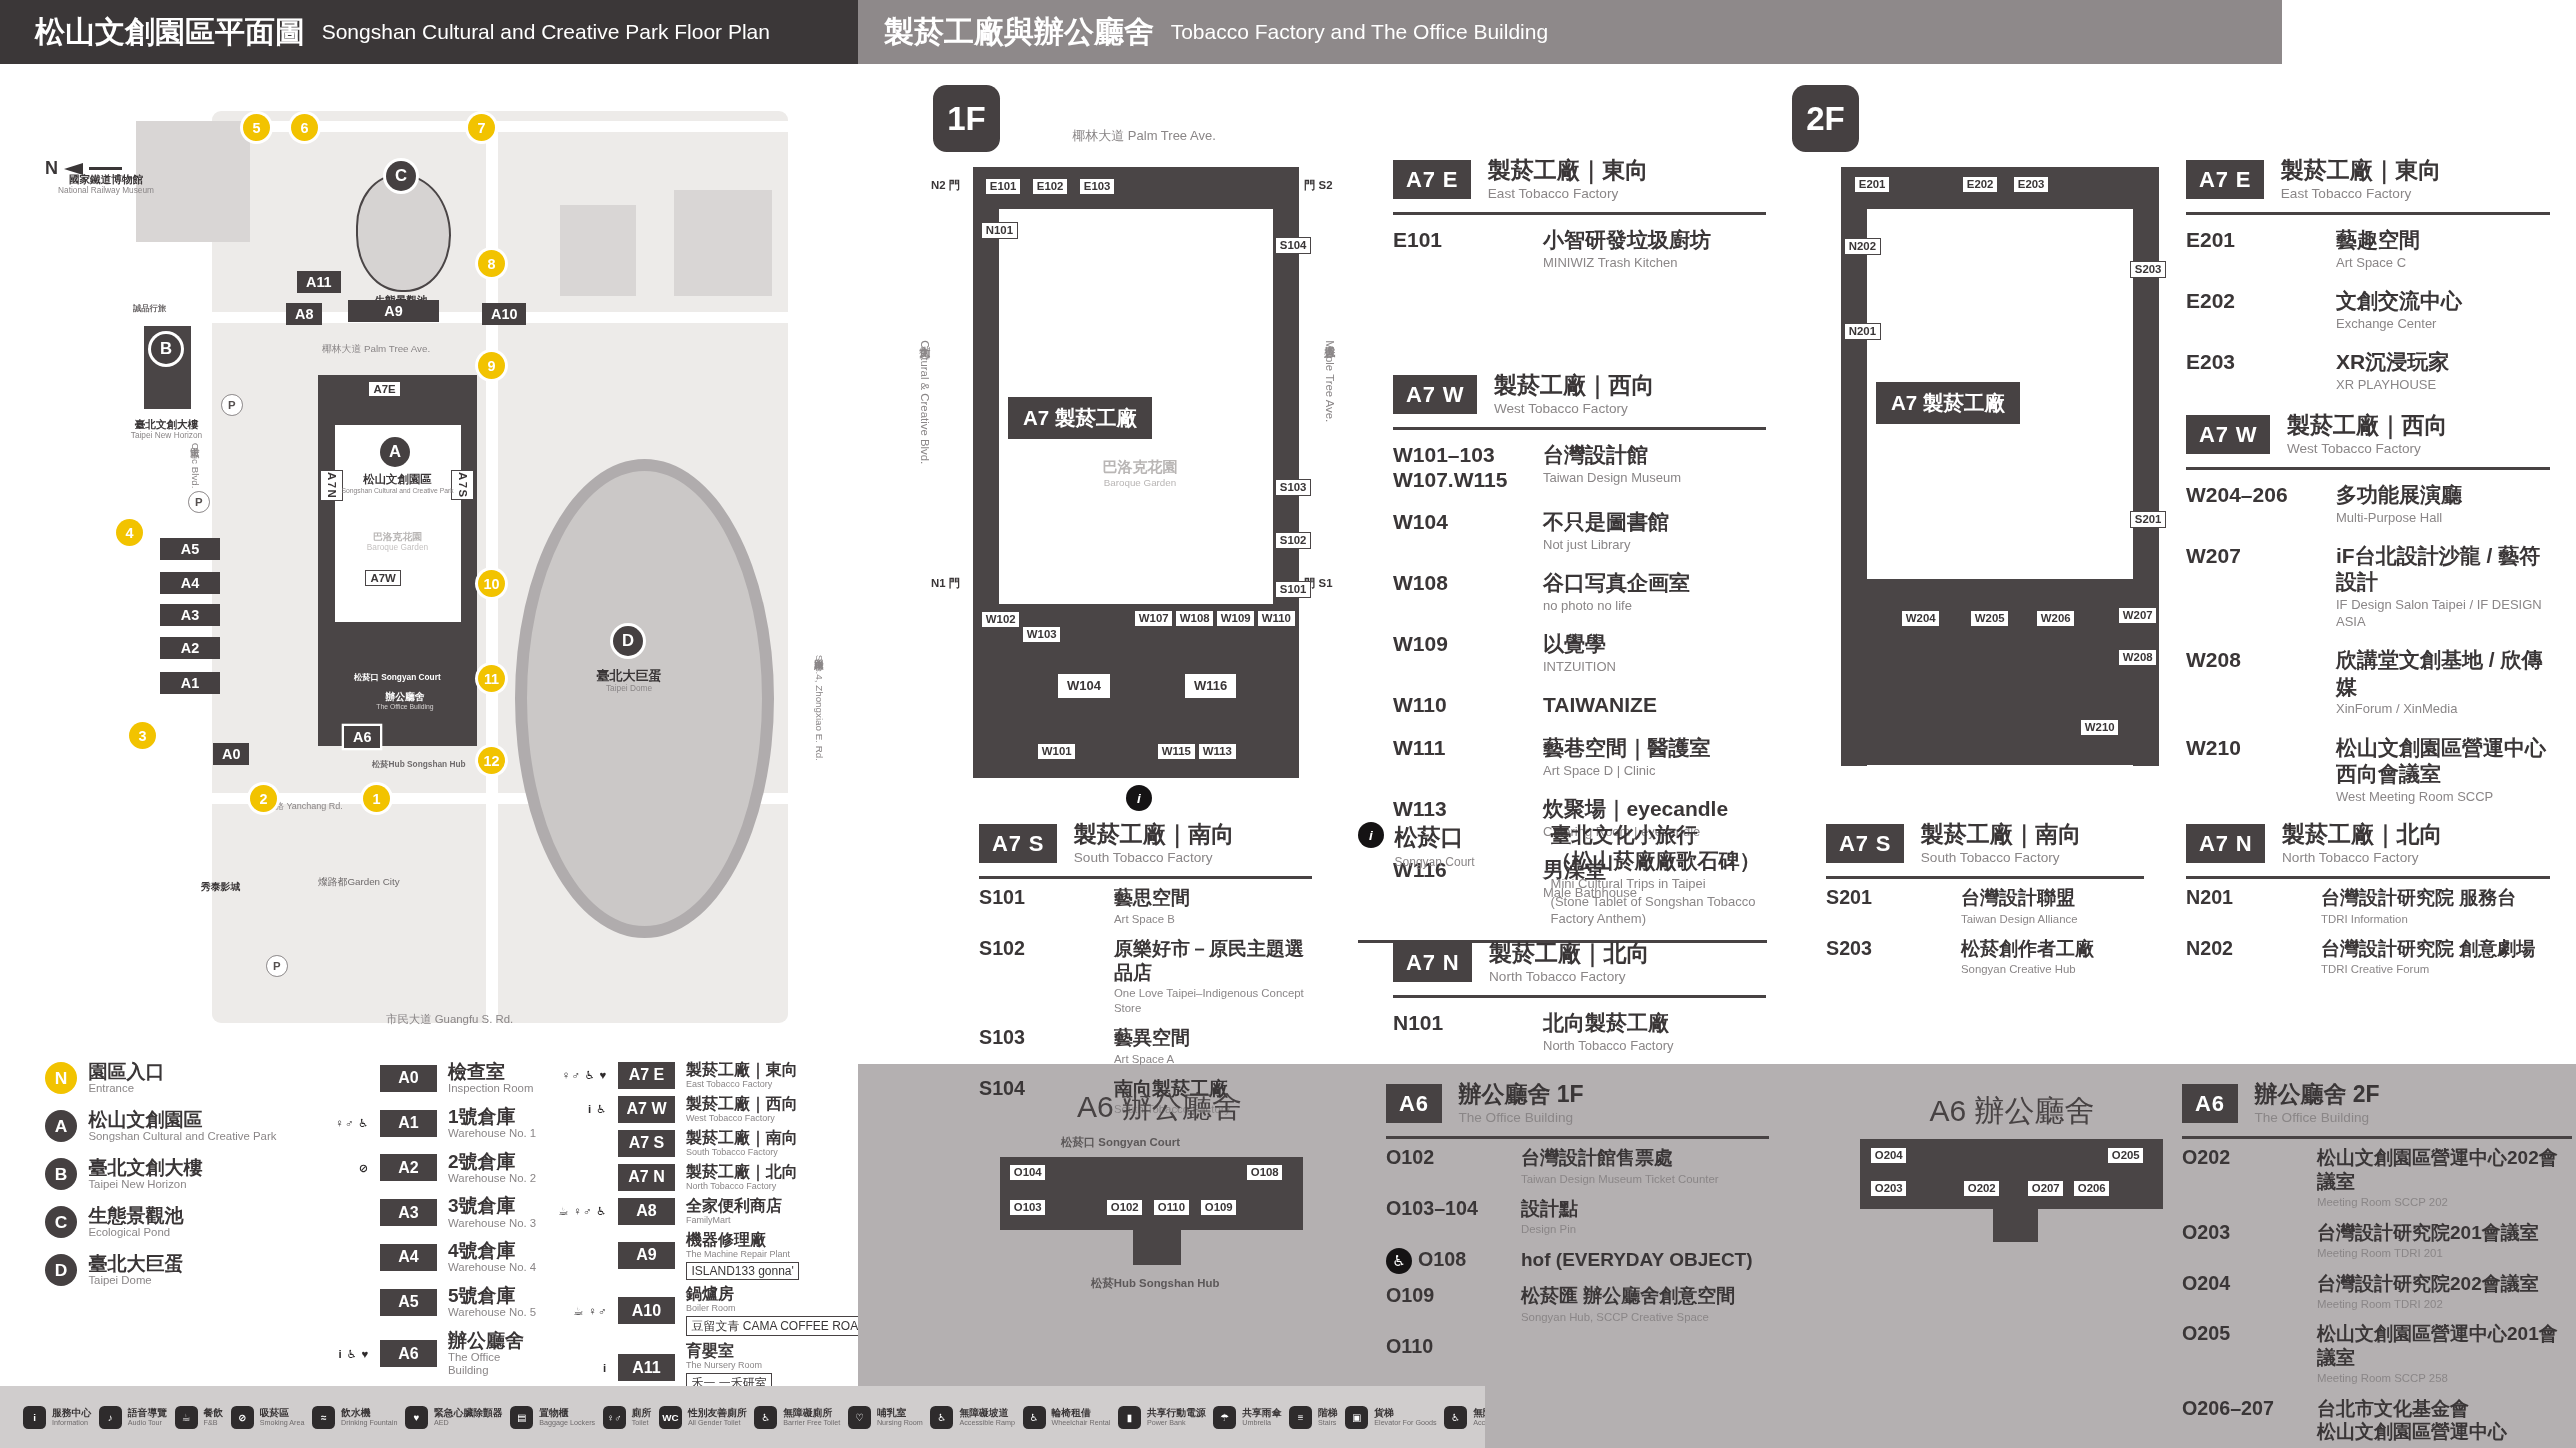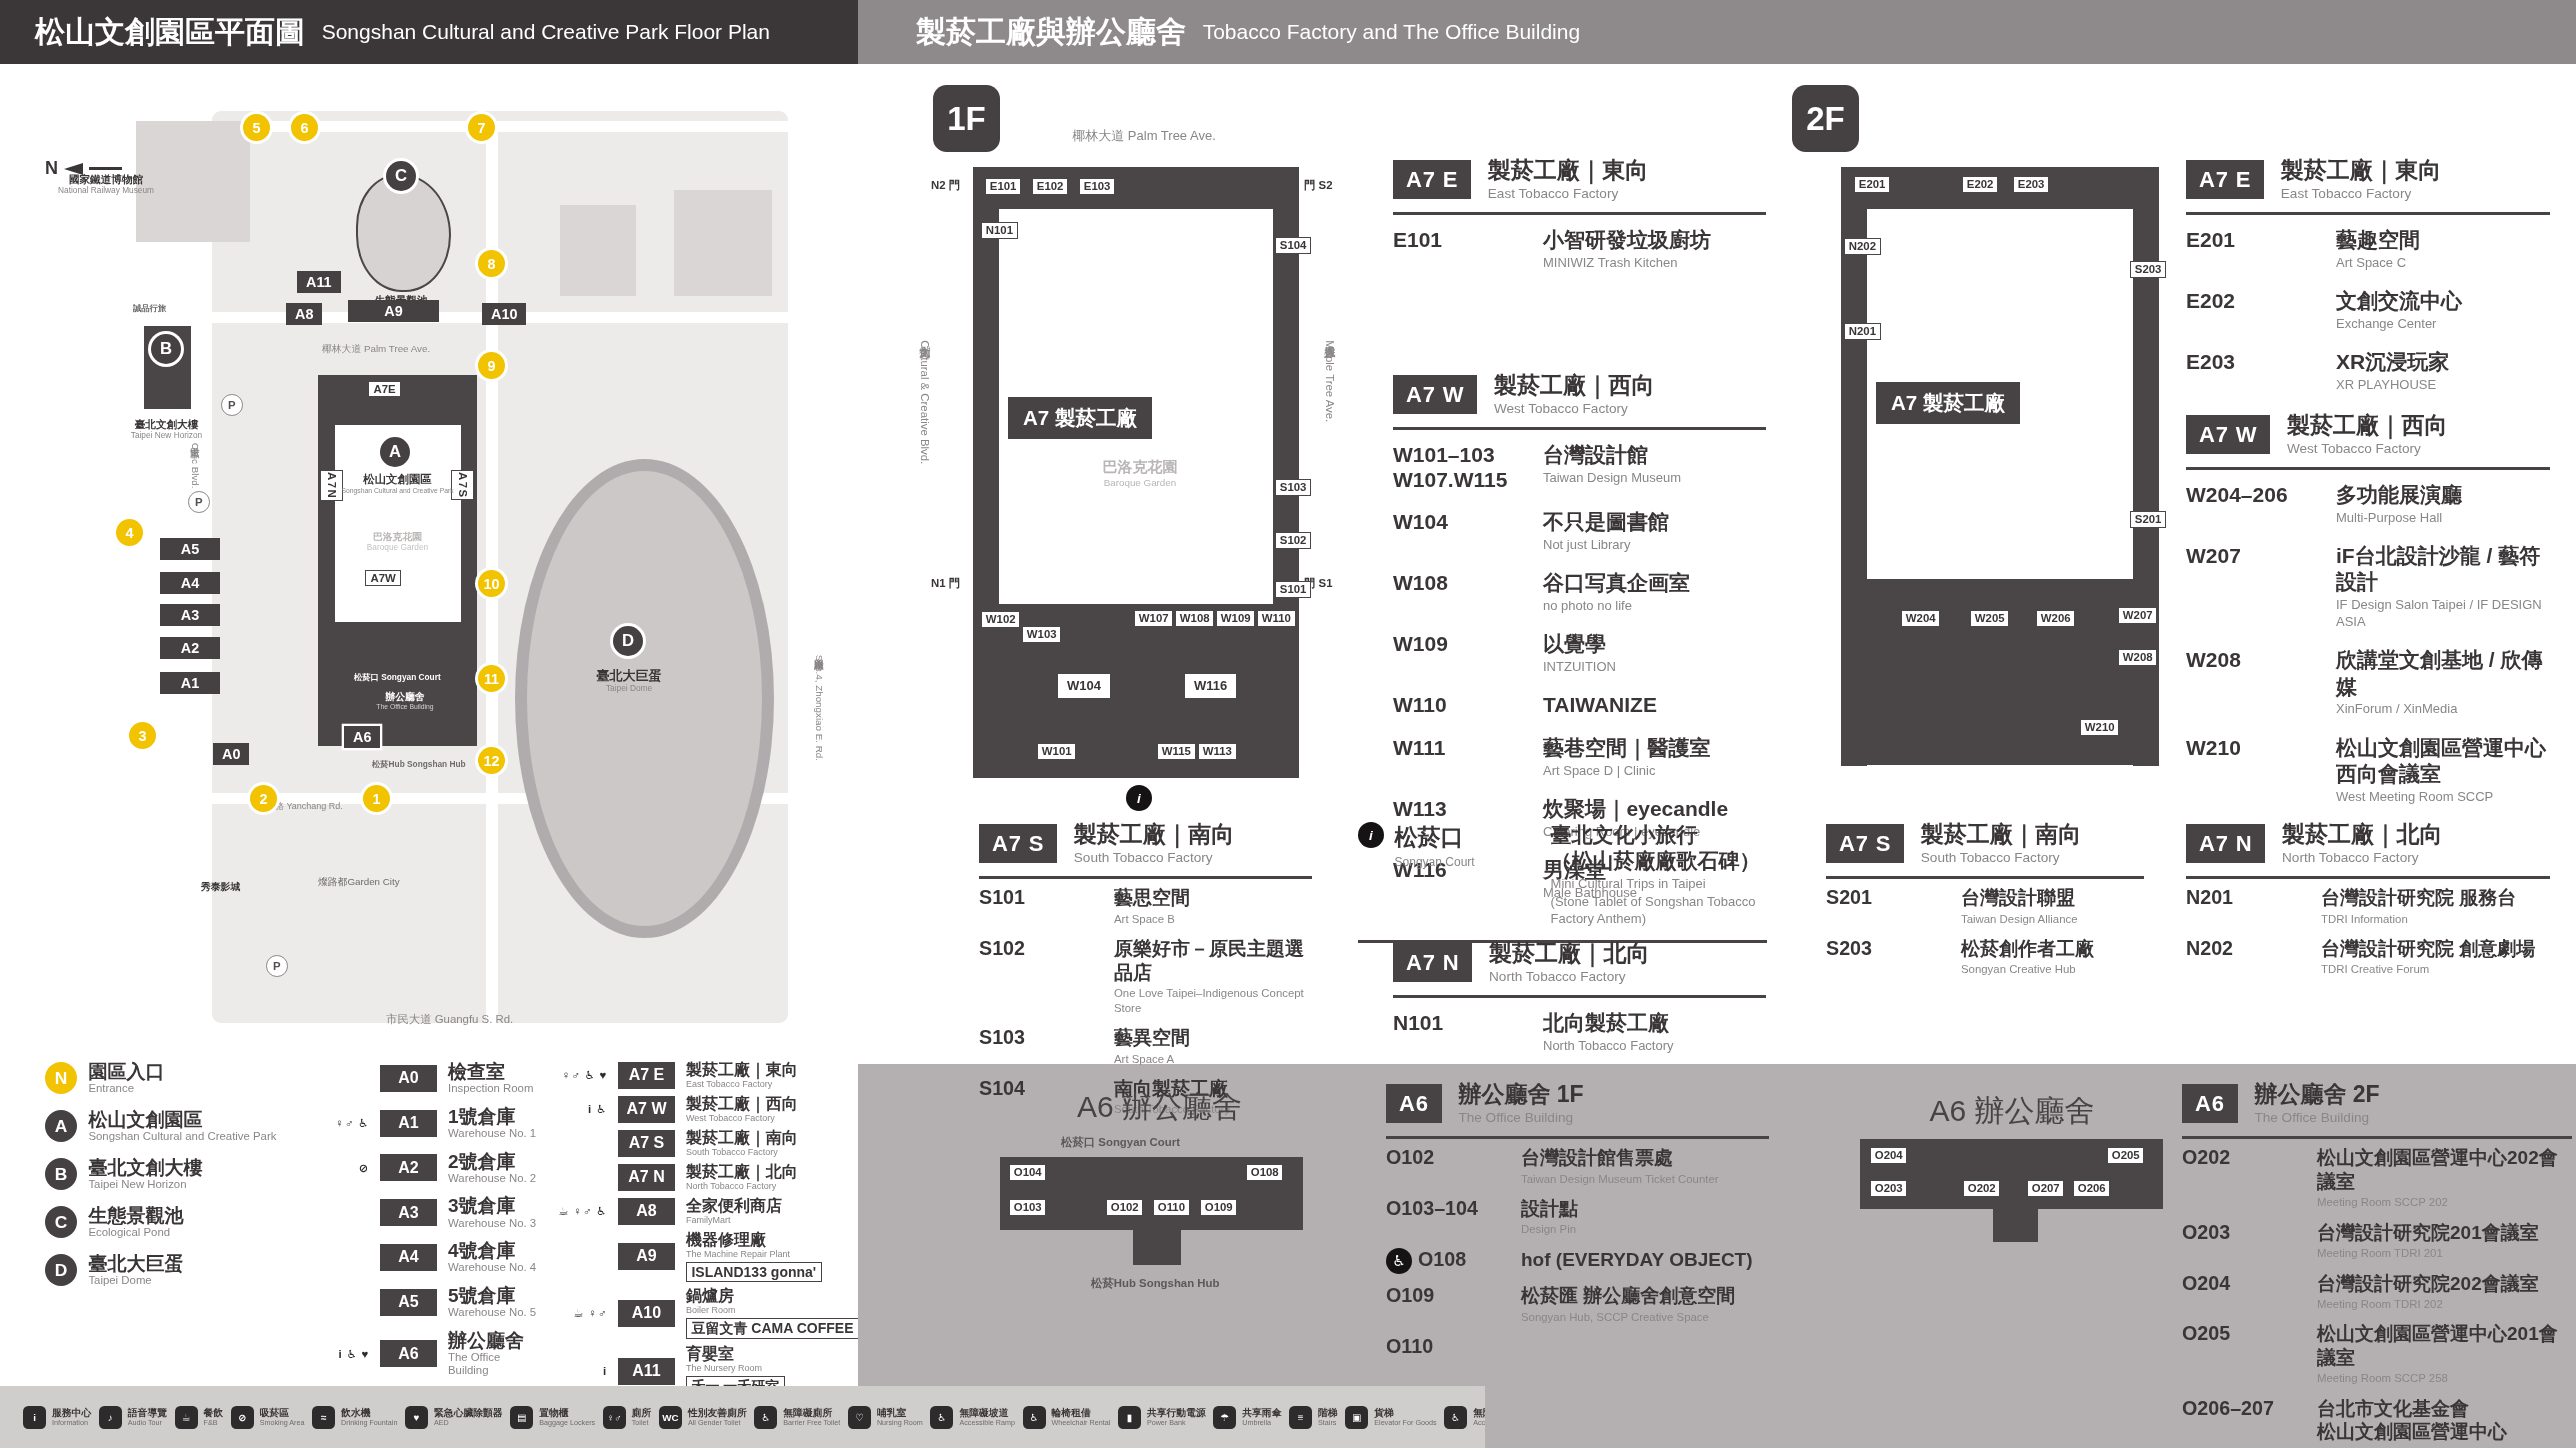--- a/index.html
+++ b/index.html
@@ -6,21 +6,21 @@
   body{
     width:2576px;height:1449px;position:relative;overflow:hidden;
     background:#ffffff;color:#3a3637;
     font-family:"Liberation Sans","DejaVu Sans",sans-serif;
   }
   .abs{position:absolute}
 
   
   .hdr{position:absolute;top:0;height:64px;display:flex;align-items:center;gap:16.7px;padding-left:35px;box-sizing:border-box}
   .hdr-left{left:0;width:858px;background:#3b3738}
-  .hdr-right{left:858px;width:1718px;background:#8e898a;padding-left:58px}
+  .hdr-right{left:858px;width:1424px;background:#8e898a;padding-left:26px}
   .h-zh{font-size:30px;font-weight:bold;color:#fff;white-space:nowrap}
   .h-en{font-size:21px;color:#fff;white-space:nowrap}
 
   
   .map{position:absolute;left:30px;top:76px;width:818px;height:947px;background:#fff}
   .park{position:absolute;left:182px;top:35px;width:576px;height:912px;background:#edebe9;border-radius:9px}
   .road-h,.road-v{position:absolute;background:#ffffff}
   .blk{position:absolute;background:#d9d6d5}
   .dblk{position:absolute;background:#4a4546}
   .pond{position:absolute;border-radius:46% 54% 50% 50%;background:#d6d3d2;border:2.3px solid #4a4546}
@@ -89,21 +89,21 @@
   .lg-marker{flex:0 0 auto;width:32px;height:32px;border-radius:50%;background:#454041;color:#fff;font-weight:bold;font-size:17.4px;display:flex;align-items:center;justify-content:center}
   .lg-n{background:#f2c300}
   .lg-badge{flex:0 0 auto;min-width:41px;text-align:center;background:#474243;color:#fff;font-weight:bold;font-size:16px;padding:4.5px 7.6px;white-space:nowrap}
   .lg-icons{flex:0 0 55px;text-align:right;font-size:11.4px;color:#2e2b2c;font-weight:bold;letter-spacing:0.8px}
   .lg-zh{display:block;font-size:19px;font-weight:bold;color:#3a3637;line-height:1.12}
   .lg-en{display:block;font-size:11.4px;color:#8a8687;line-height:1.2}
   .lg-col2 .lg-item{margin-bottom:9.8px}
   .lg-col3 .lg-item{margin-bottom:5.3px}
   .lg-col3 .lg-zh{font-size:16px}
   .lg-col3 .lg-en{font-size:9px}
-  .lg-tag{display:inline-block;border:1.5px solid #474243;font-size:14px;padding:0.8px 4.5px;margin-top:2.3px;color:#3a3637;font-weight:bold;white-space:nowrap}
+  .lg-tag{display:inline-block;border:1.5px solid #474243;font-size:12px;padding:0.8px 4.5px;margin-top:2.3px;color:#3a3637;font-weight:normal;white-space:nowrap}
 
   
   .band{position:absolute;left:858px;top:1064px;width:1718px;height:384px;background:#b4b0b1}
   .a6-title{position:absolute;width:100%;text-align:center;font-size:30px;font-weight:normal;color:#474243;white-space:nowrap}
   .a6-sub{position:absolute;font-size:11.4px;color:#5c5859;font-weight:bold;white-space:nowrap}
 
   
   .facbar{position:absolute;left:0;top:1386px;width:1485px;height:62px;background:#d0cdcd;display:flex;align-items:center;gap:7.6px;padding:0 23px;box-sizing:border-box;z-index:6;flex-wrap:nowrap;overflow:hidden}
   .fac{display:flex;align-items:center;gap:6px;flex:0 0 auto}
   .fac-ic{flex:0 0 auto;width:23px;height:23px;background:#2e2b2c;color:#fff;border-radius:5.3px;display:flex;align-items:center;justify-content:center;font-size:9.8px;font-weight:bold}

